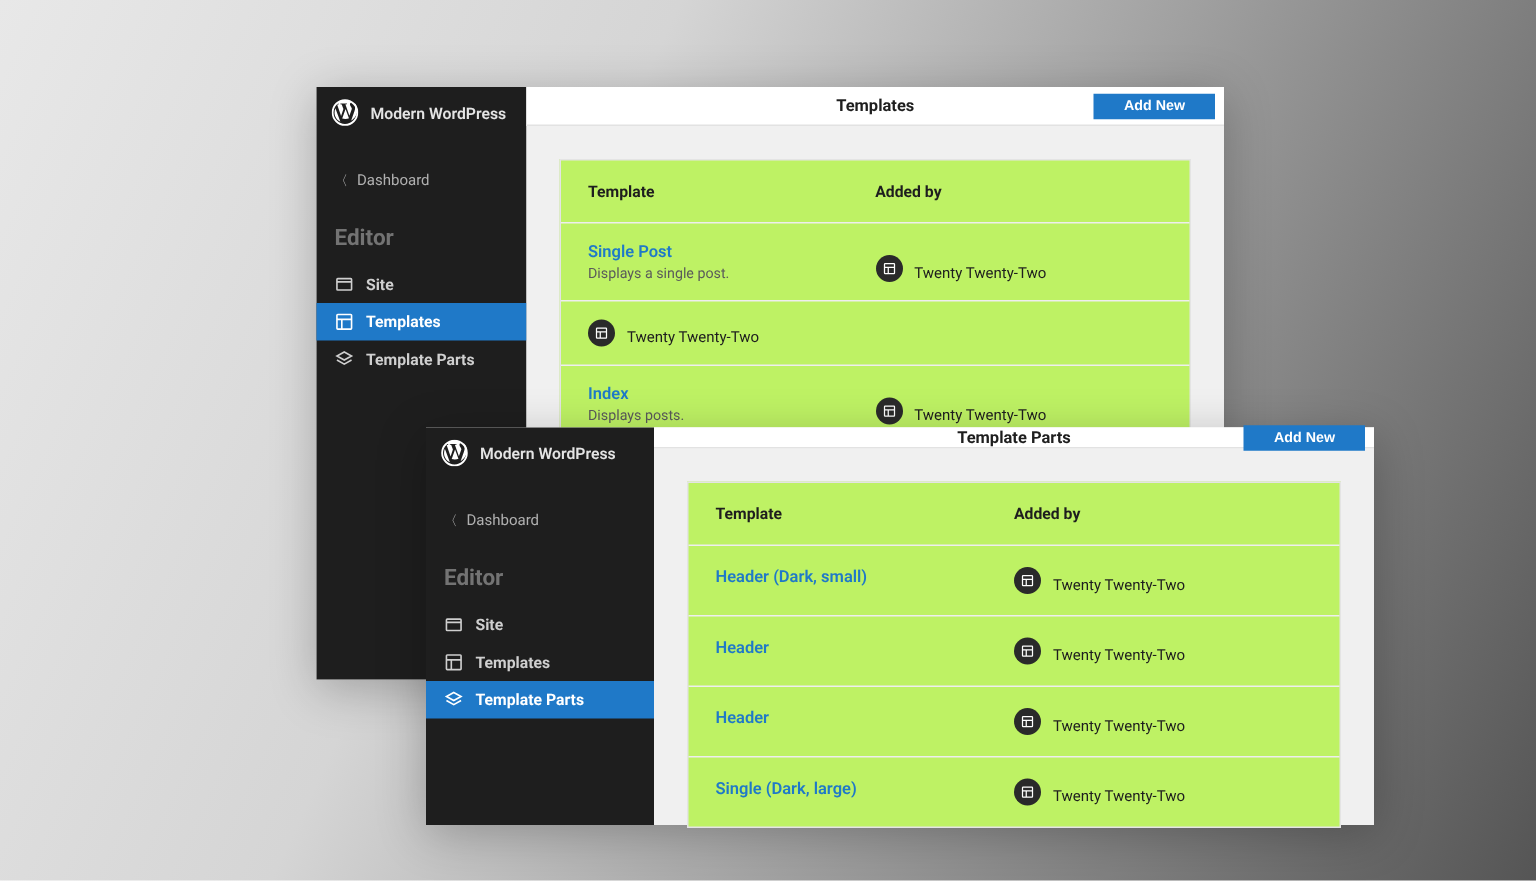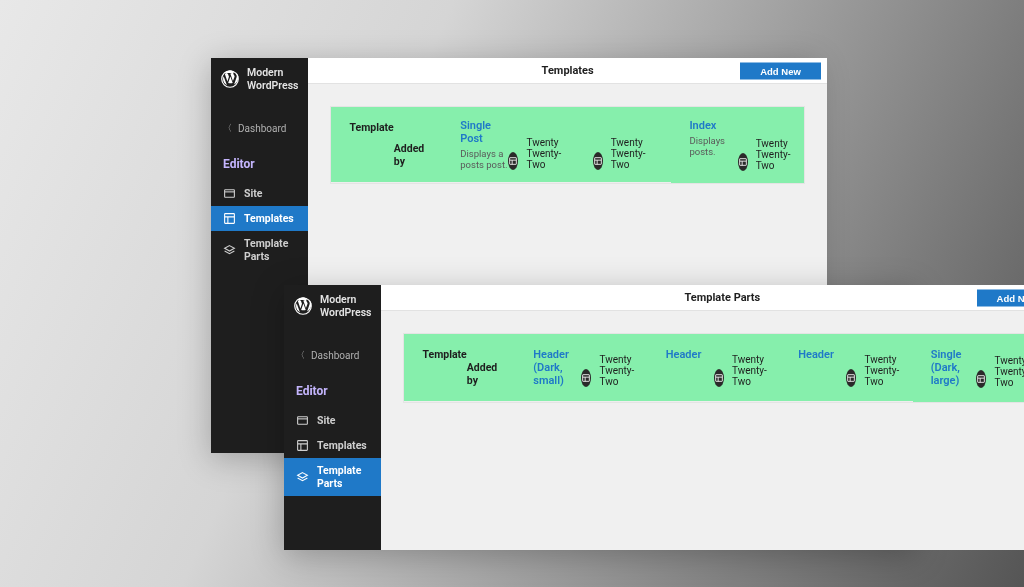--- a/index.html
+++ b/index.html
@@ -48,23 +48,23 @@
     padding: 10px 12px;
     color: #b0b0b0;
     font-size: 10px;
     cursor: pointer;
     margin-top: 12px;
   }
   .back-link .chev { font-size: 9px; }
 
   .side-title {
     font-weight: 700;
-    font-size: 12px;
+    font-size: 15px;
     padding: 12px 12px 10px 12px;
-    color: #c4b5fd;
+    color: #737373;
   }
 
   .side-item {
     display: flex;
     align-items: center;
     gap: 8px;
     padding: 6px 12px;
     font-size: 10.5px;
     color: #cfcfcf;
     cursor: pointer;
@@ -104,25 +104,25 @@
     background: #1f79c8;
     color: #fff;
     font-size: 9.5px;
     font-weight: 600;
     padding: 3px 20px;
     border: none;
     cursor: pointer;
   }
 
   .card {
-    background: #86efac;
+    background: #bef264;
     border: 1px solid #e4e4e4;
     margin: 22px 22px 0 22px;
     display: flex;
-    flex-direction: row;
+    flex-direction: column;
   }
   .card .row {
     display: flex;
     border-bottom: 1px solid #eee;
   }
   .card .row:last-child { border-bottom: none; }
   .card.parts .row { padding: 14px 18px; }
   .card:not(.parts) .row { padding: 12px 18px; }
   .card .row.head { font-weight: 700; font-size: 10.5px; color: #1e1e1e; padding-top:14px; padding-bottom:14px; }
   .col-template { flex: 0 0 50%; }
@@ -193,21 +193,21 @@
     <div class="card">
       <div class="row head">
         <div class="col-template">Template</div>
         <div class="col-added">
             <span>Added by</span>
           </div>
       </div>
       <div class="row">
         <div class="col-template">
           <div class="tmpl-name">Single Post</div>
-          <div class="tmpl-desc">Displays a posts post.</div>
+          <div class="tmpl-desc">Displays a single post.</div>
         </div>
         <div class="col-added">
           <span class="theme-badge">
               <svg viewBox="0 0 24 24" fill="none" stroke="#fff" stroke-width="2">
                 <rect x="4" y="4" width="16" height="16" rx="1"></rect>
                 <path d="M4 10h16M10 10v10"></path>
               </svg>
             </span>
           <span class="theme-name">Twenty Twenty-Two</span>
         </div>

